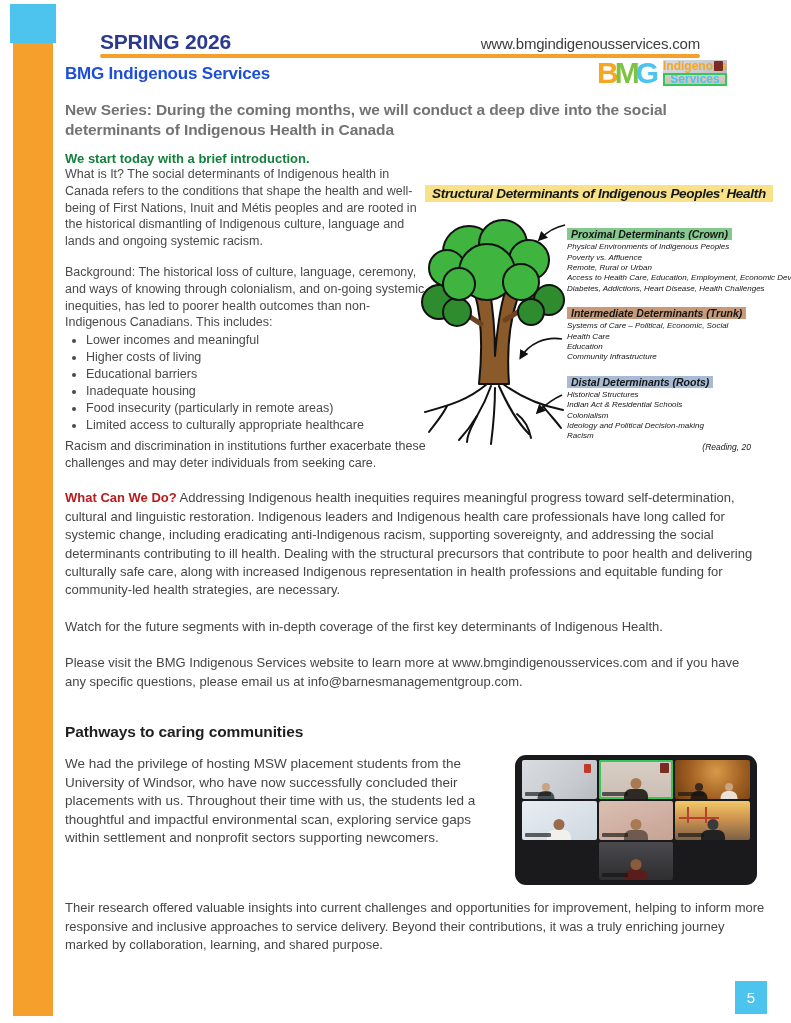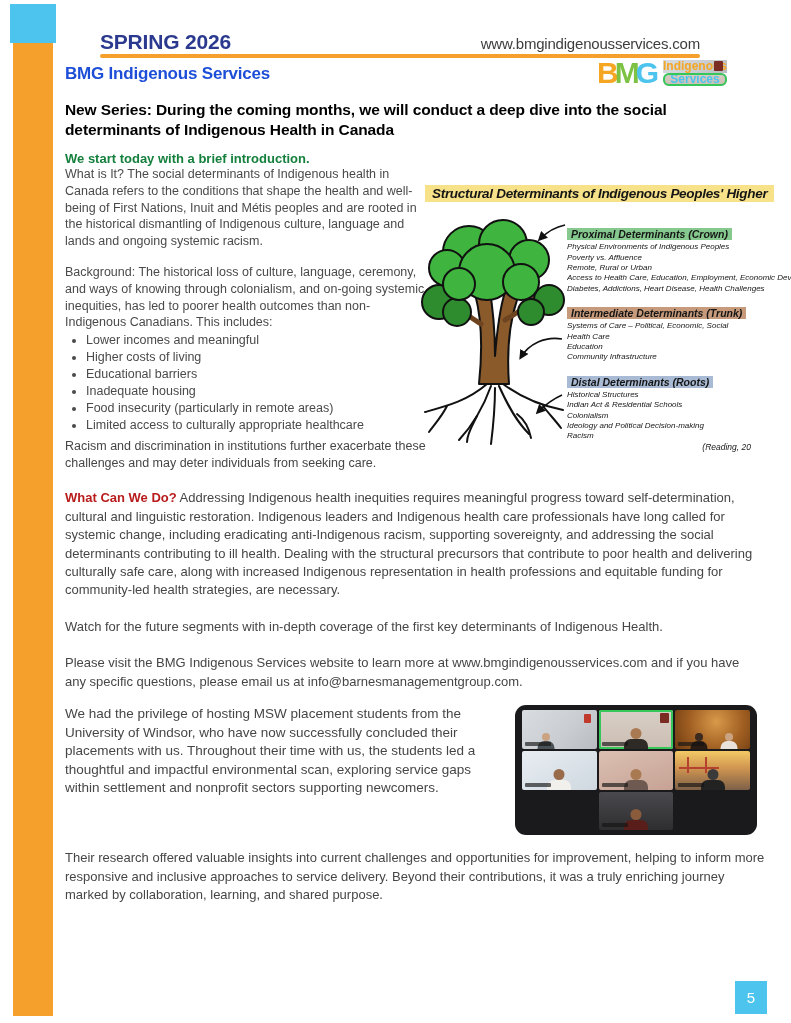--- a/index.html
+++ b/index.html
@@ -15,24 +15,24 @@
   .header-row { position:absolute; left:100px; top:30px; width:600px;
     display:flex; justify-content:space-between; align-items:baseline; }
   .season { font-size:21px; font-weight:700; letter-spacing:-0.2px; }
   .website { font-size:15px; color:#3d3d3d; letter-spacing:-0.2px; }
   .header-rule { position:absolute; left:100px; top:54px; width:600px; height:4px; border-radius:2px; }
   
   .brand-title { position:absolute; left:65px; top:64px; font-size:17px; font-weight:700; color:#1d4ed8; letter-spacing:-0.2px; }
   .logo { position:absolute; left:597px; top:58px; display:flex; align-items:center; }
   .logo-letters { font-size:30px; font-weight:800; letter-spacing:-4px; line-height:1; }
   .logo-tag { margin-left:8px; font-size:12px; font-weight:700; line-height:1.05; }
-  .logo-tag .t2 { text-align:center;border-radius:6px; }
+  .logo-tag .t2 { text-align:center; }
   
   .content { position:absolute; left:65px; top:100px; width:692px; }
-  .series-heading { font-size:15.5px; font-weight:700; color:#000000; line-height:1.3; width:625px; letter-spacing:-0.1px; }
+  .series-heading { font-size:15.5px; font-weight:700; color:#737373; line-height:1.3; width:625px; letter-spacing:-0.1px; }
   .intro-bold { margin-top:11px; font-size:13px; font-weight:700; color:#15803d; }
   
   .twocol { position:relative; }
   .leftcol { width:360px; font-size:12.5px; line-height:1.33; color:#4a4a4a; }
   .leftcol p { margin-bottom:15px; }
   .leftcol ul { margin:1px 0 0 21px; }
   .leftcol li { line-height:1.36; }
   
   .diagram { position:absolute; left:352px; top:18px; width:376px; height:270px;
     font-style:italic; color:#151515; }
@@ -128,21 +128,21 @@
           <li>Lower incomes and meaningful</li>
           <li>Higher costs of living</li>
           <li>Educational barriers</li>
           <li>Inadequate housing</li>
           <li>Food insecurity (particularly in remote areas)</li>
           <li>Limited access to culturally appropriate healthcare</li>
         </ul>
       </div>
 
       <div class="diagram">
-        <span class="diagram-title" style="background-color: rgb(248, 226, 137);">Structural Determinants of Indigenous Peoples' Higher</span>
+        <span class="diagram-title" style="background-color: rgb(248, 226, 137);">Structural Determinants of Indigenous Peoples' Health</span>
 
         <svg class="tree-svg" viewBox="0 0 155 238">
           <defs>
             <marker id="ah" markerWidth="6" markerHeight="6" refX="4" refY="3" orient="auto">
               <path d="M0,0 L6,3 L0,6 z" fill="#111"></path>
             </marker>
           </defs>
 
           <g stroke="#111" stroke-width="2" fill="none" stroke-linecap="round">
             <path d="M70,168 C50,185 30,190 8,196"></path>
@@ -225,20 +225,21 @@
     </div>
 
     <p class="racism">Racism and discrimination in institutions further exacerbate these challenges and may deter individuals from seeking care.</p>
 
     <p class="fullpara"><span class="bold-lead">What Can We Do?</span><span> Addressing Indigenous health inequities requires meaningful progress toward self-determination, cultural and linguistic restoration. Indigenous leaders and Indigenous health care professionals have long called for systemic change, including eradicating anti-Indigenous racism, supporting sovereignty, and addressing the social determinants contributing to ill health. Dealing with the structural precursors that contribute to poor health and delivering culturally safe care, along with increased Indigenous representation in health professions and equitable funding for community-led health strategies, are necessary.</span></p>
 
     <p class="fullpara">Watch for the future segments with in-depth coverage of the first key determinants of Indigenous Health.</p>
 
     <p class="fullpara">Please visit the BMG Indigenous Services website to learn more at www.bmgindigenousservices.com and if you have any specific questions, please email us at info@barnesmanagementgroup.com.</p>
 
+    <div class="pathways-heading">Pathways to caring communities</div>
 
     <div class="pathways-row">
       <p class="pathways-para">We had the privilege of hosting MSW placement students from the University of Windsor, who have now successfully concluded their placements with us. Throughout their time with us, the students led a thoughtful and impactful environmental scan, exploring service gaps within settlement and nonprofit sectors supporting newcomers.</p>
 
       <div class="vc">
         <div class="tile t1">
           <div class="ph small left" style="--skin:#caa383; --shirt:#4a5258;"></div>
             <div class="name-bar"></div>
         </div>
         <div class="tile t2">

